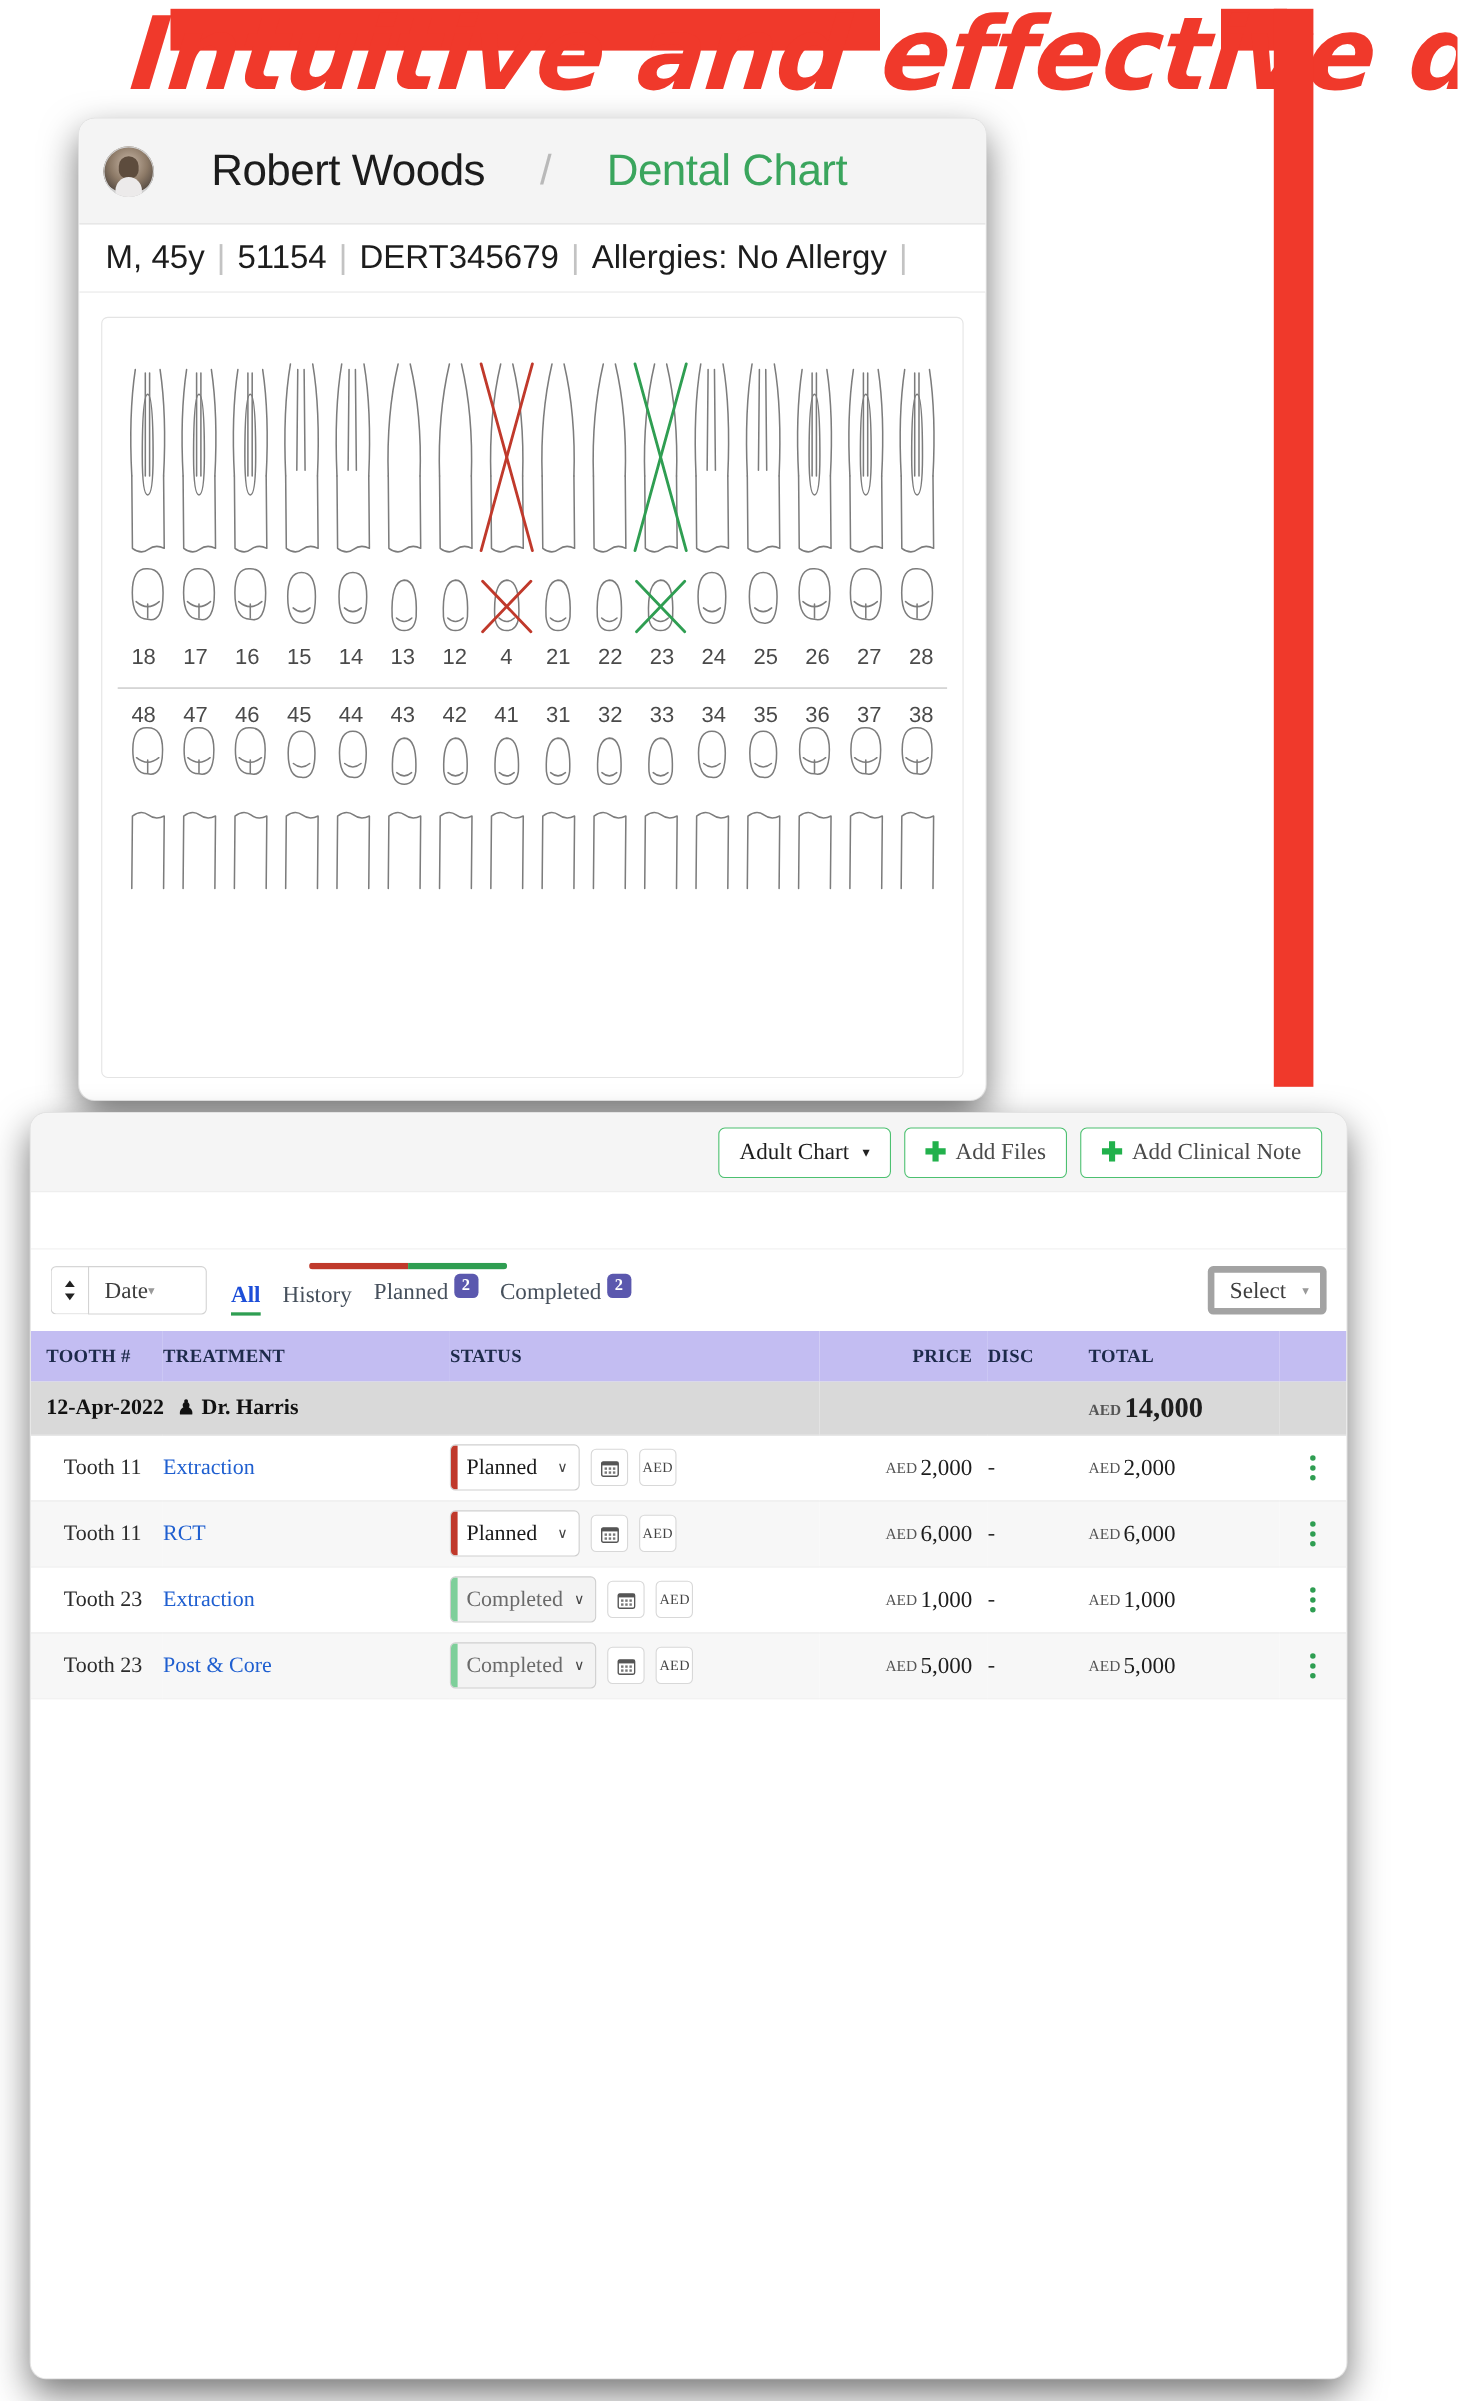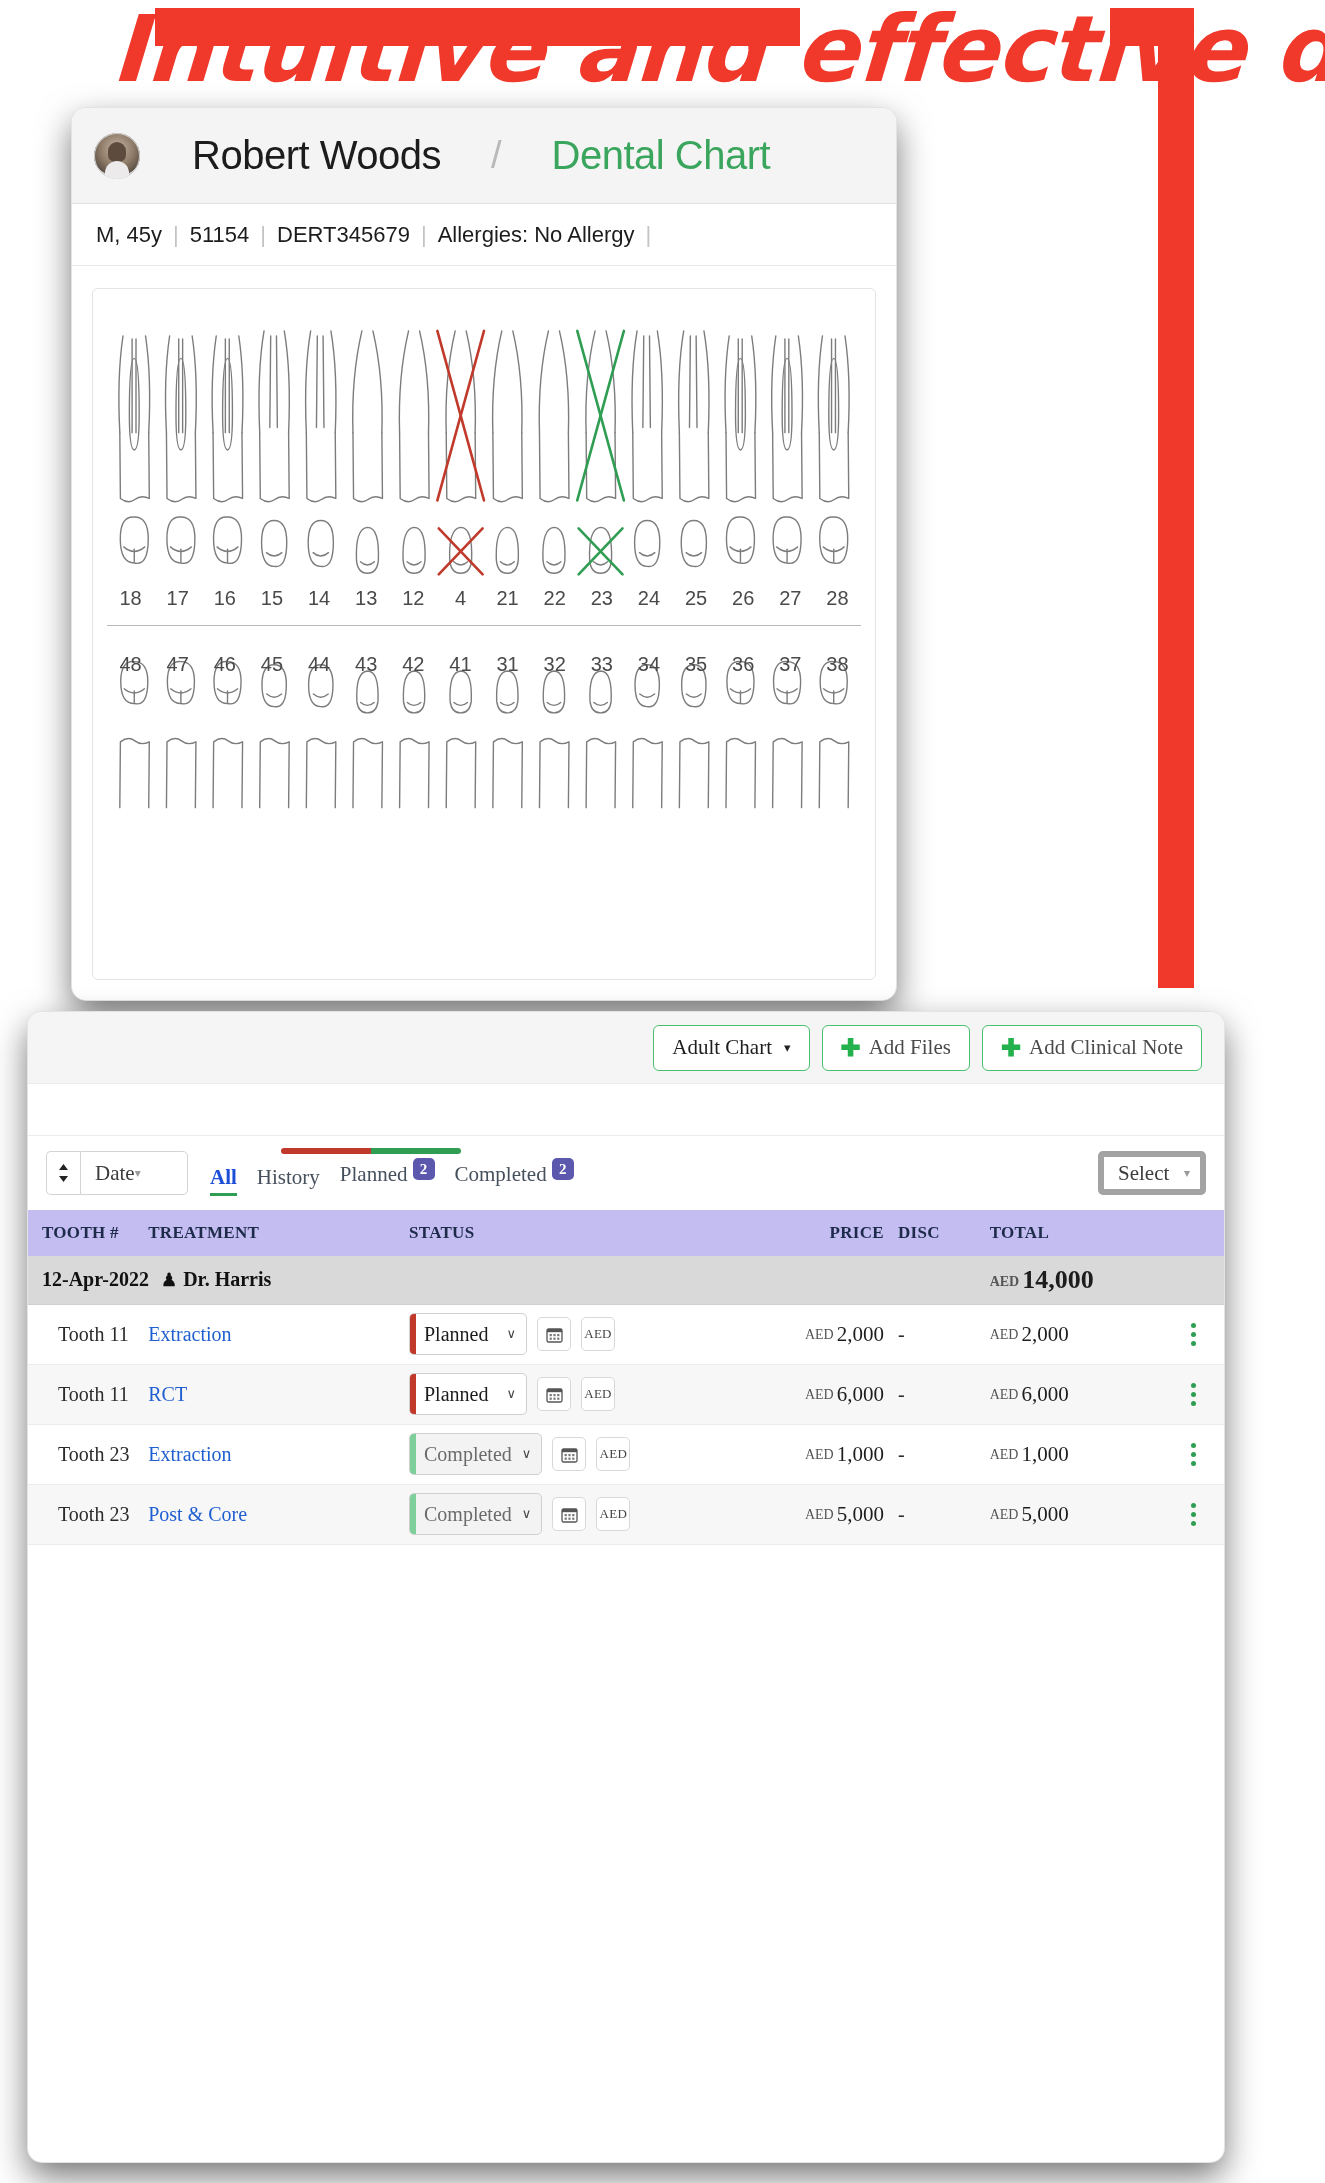--- a/index.html
+++ b/index.html
@@ -75,21 +75,21 @@
   }
   .pname {
     font-size: 40px; font-weight: 400; color: #1c1c1c;
     margin-left: 16px; letter-spacing: -0.5px;
   }
   .pslash { font-size: 38px; color: #b9b9b9; margin: 0 14px; }
   .psection { font-size: 40px; color: #3aa55d; letter-spacing: -0.5px; }
 
   .demo-bar {
     height: 62px; display: flex; align-items: center;
-    padding-left: 24px; font-size: 22px; color: #1c1c1c;
+    padding-left: 24px; font-size: 30px; color: #1c1c1c;
     background: #ffffff; border-bottom: 1px solid #e8e8e8;
   }
   .demo-bar .sep { color: #c3c3c3; margin: 0 11px; }
 
   .chart-box {
     position: absolute; left: 20px; top: 180px;
     width: 784px; height: 692px;
     border: 1px solid #e4e4e4; border-radius: 6px;
     background: #fff;
   }
@@ -97,21 +97,21 @@
 
   .num-row {
     position: absolute; left: 0; width: 100%;
     display: flex; justify-content: space-between;
     padding: 0 14px;
     font-size: 20px; color: #4a4a4a;
     font-family: "Liberation Sans", sans-serif;
   }
   .num-row span { width: 48px; text-align: center; }
   .row-upper-nums { top: 298px; }
-  .row-lower-nums { top: 364px; }
+  .row-lower-nums { top: 350px; }
   .midline {
     position: absolute; left: 14px; right: 14px; top: 336px;
     height: 1px; background: #b9b9b9;
   }
 
   
   .card-bottom {
     position: absolute;
     left: 28px; top: 1012px;
     width: 1196px; height: 1150px;

